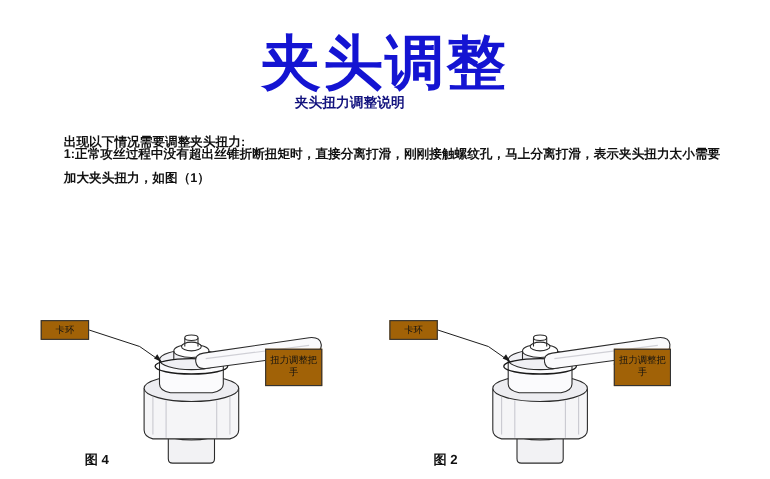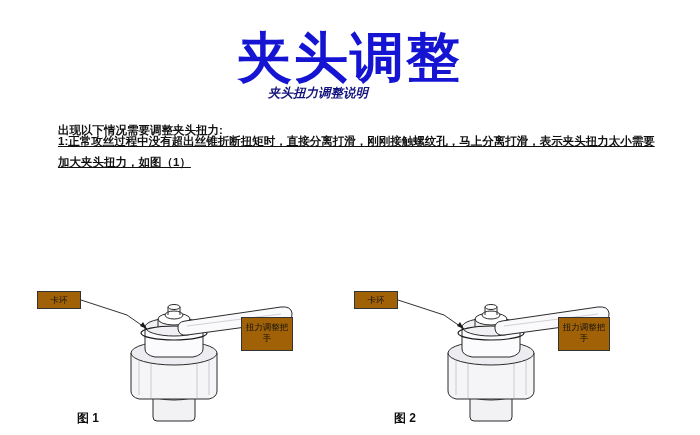--- a/index.html
+++ b/index.html
@@ -35,33 +35,32 @@
   }
   .sub-title {
     position: absolute;
     top: 85px;
     left: 0;
     width: 636px;
     text-align: center;
     font-size: 12.5px;
     font-weight: bold;
     color: #12127e;
-    font-style: italic;
   }
   .body-text {
     position: absolute;
     left: 58px;
     width: 600px;
     color: #111111;
     font-size: 11.5px;
     font-weight: bold;
     line-height: 21px;
   }
   .p-heading { top: 104px; margin-top: 16px; }
-  .p-one { top: 131px; text-decoration: underline; }
+  .p-one { top: 131px; }
   .p-two { top: 180px; }
   .note-row {
     position: absolute;
     top: 226px;
     left: 0;
     width: 700px;
     height: 14px;
   }
   .note {
     position: absolute;
@@ -173,21 +172,21 @@
 
         <g stroke="#1a1a1a" stroke-width="0.9" fill="none">
           <path d="M46 55 L92 70 L112 84"></path>
           <path d="M206 86 L228 78"></path>
         </g>
         <polygon points="112,84 105,81 108,77" fill="#1a1a1a"></polygon>
         <polygon points="228,78 235,75 234,80" fill="#1a1a1a"></polygon>
       </svg>
       <div class="callout callout-ring">卡环</div>
       <div class="callout callout-handle">扭力调整把手</div>
-      <div class="fig-caption">图 1</div>
+      <div class="fig-caption">图 4</div>
     </div>
 
     <div class="figure fig-2">
       <svg width="330" height="190" viewBox="0 0 330 190">
         <g fill="none" stroke="#2b2b2b" stroke-width="1">
           <path d="M118 150 L118 172 Q118 176 122 176 L156 176 Q160 176 160 172 L160 150" fill="#f2f2f4"></path>
           <ellipse cx="139" cy="150" rx="21" ry="5" fill="#e8e8ec"></ellipse>
           <path d="M96 108 L96 146 Q96 152 104 154 L174 154 Q182 152 182 146 L182 108" fill="#f5f5f7"></path>
           <ellipse cx="139" cy="108" rx="43" ry="12" fill="#ededf1"></ellipse>
           <path d="M104 116 L104 150" stroke="#c9c9d0"></path>

